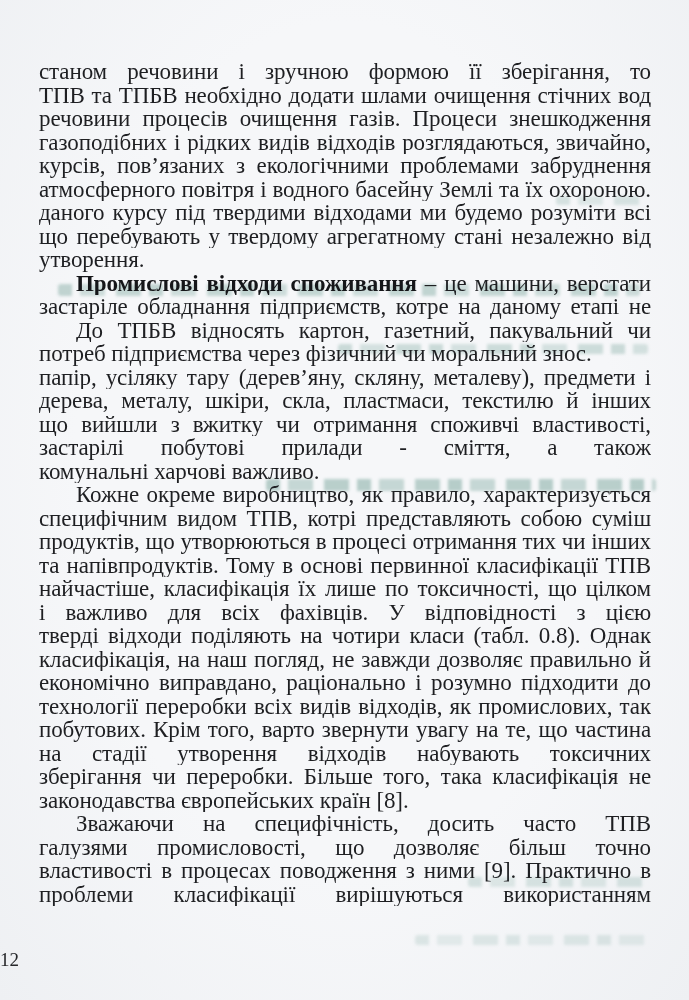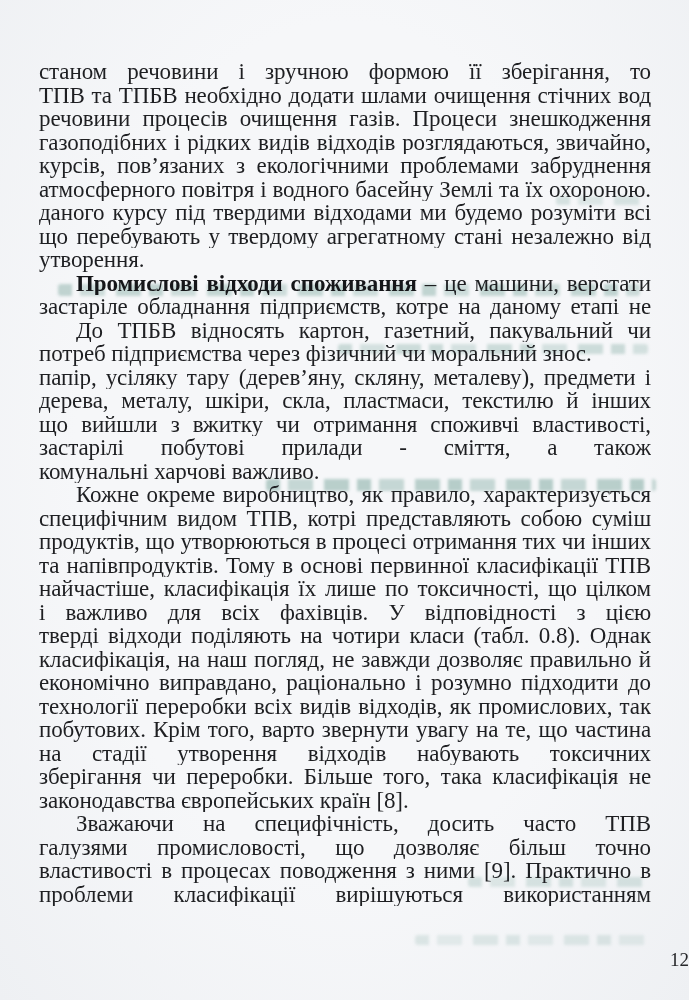--- a/index.html
+++ b/index.html
@@ -24,21 +24,21 @@
     text-align:justify;
     text-align-last:justify;
     white-space:normal;
   }
   .line.ind{text-indent:37px;font-family:Liberation Serif, serif;}
   .line.end{text-align-last:left;}
   .line b{font-weight:bold;color:#151619;}
   .page-number{
     position:absolute;
     top:949px;left:0;right:0;
-    text-align:right;
+    text-align:left;
     font-size:19px;
     color:#26272a;
   }
   
   .ghost{
     position:absolute;
     border-radius:3px;
     background:repeating-linear-gradient(90deg,
       rgba(95,148,136,0.85) 0 14px, rgba(95,148,136,0) 14px 22px,
       rgba(95,148,136,0.65) 22px 47px, rgba(95,148,136,0) 47px 58px,

